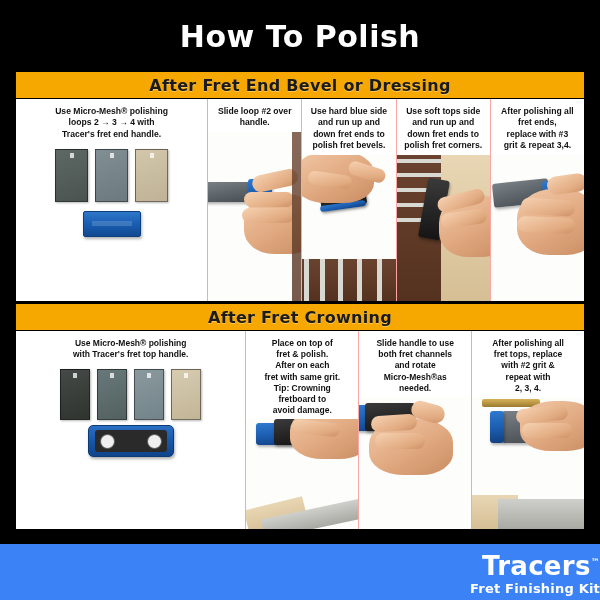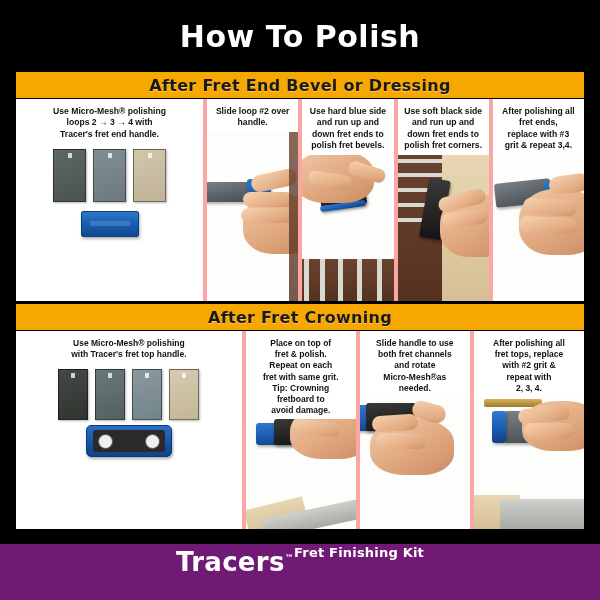--- a/index.html
+++ b/index.html
@@ -34,21 +34,21 @@
   
   .section{
     margin:0 16px;background:#ffffff;display:flex;
     border-top:1px solid #000;
   }
   .sec-1{height:202px;}
   .sec-2{height:198px;}
 
   .panel{
     position:relative;flex:1 1 0;
-    border-left:4px solid #fca5a5;
+    border-left:1px solid #fca5a5;
     display:flex;flex-direction:column;
     overflow:hidden;
   }
   .panel:first-child{border-left:none;justify-content:center;}
   .panel.wide{flex:2.05 1 0;}
 
   .caption{
     padding:7px 5px 3px 5px;
     text-align:center;
     font-size:8.6px;line-height:11.4px;font-weight:bold;color:#111;
@@ -136,22 +136,22 @@
   .fretwire{position:absolute;background:#d9d9d4;}
   .neckwood{position:absolute;background:linear-gradient(180deg,#e8d6b4,#d6bf95);}
   .bench{position:absolute;background:linear-gradient(180deg,#cfcfcb,#a9a9a4);}
   .bridge{
     position:absolute;height:8px;border-radius:2px;
     background:linear-gradient(180deg,#d8b25a,#9c7a2e);
   }
 
   
   .footer{
-    position:absolute;left:0;right:0;bottom:0;height:56px;background:#701a75;
-    display:flex;flex-direction:row;align-items:flex-start;justify-content:center;
+    position:absolute;left:0;right:0;bottom:0;height:56px;background:#3b82f6;
+    display:flex;flex-direction:column;align-items:flex-end;justify-content:center;
   }
   .brand{
     color:#fff;font-size:26px;font-weight:bold;letter-spacing:.3px;
     font-family:"DejaVu Sans", sans-serif;position:relative;line-height:28px;
   }
   .brand sup{font-size:9px;vertical-align:super;}
   .brand-sub{
     color:#fff;font-size:13px;font-weight:bold;letter-spacing:.2px;
     font-family:"DejaVu Sans", sans-serif;margin-top:1px;
   }
@@ -224,21 +224,21 @@
           <div class="tool-blue" style="left:18px;top:48px;width:46px;height:6px;transform:rotate(-8deg);"></div>
           <div class="hand" style="left:-8px;top:-4px;width:80px;height:52px;"></div>
           <div class="finger" style="left:6px;top:18px;width:44px;height:14px;transform:rotate(8deg);"></div>
           <div class="finger" style="left:46px;top:10px;width:38px;height:14px;transform:rotate(18deg);"></div>
         </div>
       </div>
     </div>
 
     <div class="panel">
       <div class="caption">
-        <div>Use soft black side</div>
+        <div>Use soft tops side</div>
         <div>and run up and</div>
         <div>down fret ends to</div>
         <div>polish fret corners.</div>
       </div>
       <div class="art">
         <div class="photo">
           <div class="neckwood" style="right:0;top:0;width:52px;height:100%;"></div>
           <div class="fretboard" style="left:0;top:0;width:44px;height:100%;"></div>
           <div class="fretwire" style="left:0;top:4px;width:44px;height:4px;"></div>
           <div class="fretwire" style="left:0;top:18px;width:44px;height:4px;"></div>
@@ -299,21 +299,21 @@
           </div>
         </div>
       </div>
     </div>
 
 
     <div class="panel">
       <div class="caption">
         <div>Place on top of</div>
         <div>fret &amp; polish.</div>
-        <div>Repeat on each</div>
+        <div>After on each</div>
         <div>fret with same grit.</div>
         <div>Tip: Crowning</div>
         <div>fretboard to</div>
         <div>avoid damage.</div>
       </div>
       <div class="art">
         <div class="photo">
           <div class="neckwood" style="left:0;bottom:0;width:60px;height:26px;transform:rotate(-14deg);"></div>
           <div class="bench" style="left:16px;bottom:0;width:100px;height:20px;transform:rotate(-12deg);"></div>
           <div class="tool-blue" style="left:10px;top:4px;width:44px;height:22px;"></div>

